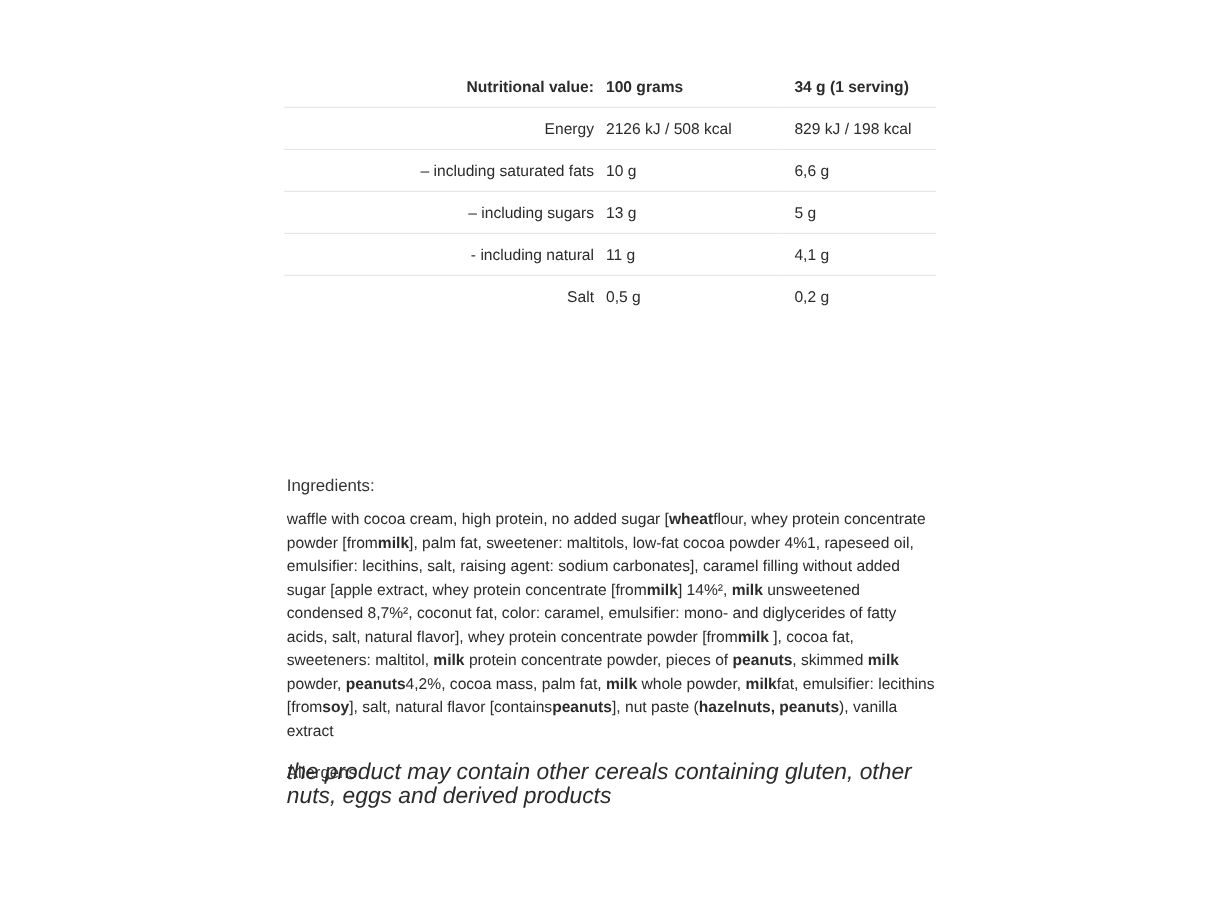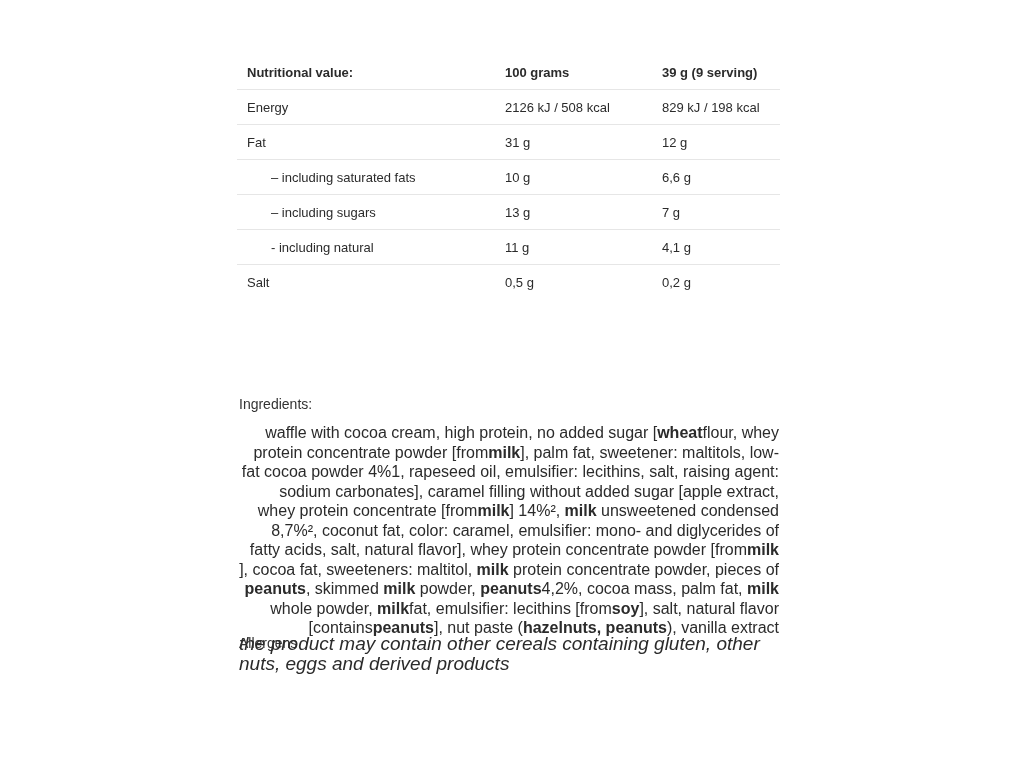--- a/index.html
+++ b/index.html
@@ -2,60 +2,55 @@
 <html><head>
 <meta charset="utf-8">
 <style>
   html, body { margin: 0; padding: 0; background: #ffffff; }
   body { width: 1024px; height: 768px; position: relative; overflow: hidden;
          font-family: "Liberation Sans", "DejaVu Sans", sans-serif; color: #2b2b2b; }
   .table { position: absolute; left: 237px; top: 56px; width: 543px; border-collapse: collapse; font-size: 13px; }
   .table td { height: 34px; padding: 0 0 0 10px; border-bottom: 1px solid #e6e6e6; vertical-align: middle; }
   .table tr:last-child td { border-bottom: none; }
   .table tr.head td { font-weight: bold; height: 33px; }
-  .table td.c1 { width: 224px; }
+  .table td.c1 { width: 224px; text-align: right; }
   .table td.c2 { width: 147px; }
   .table tr.sub td.c1 { padding-left: 34px; }
   .section { position: absolute; left: 239px; width: 540px; }
   .h { font-weight: normal; font-size: 14px; color: #333; }
   .ingredients-title { top: 396px; }
-  .ingredients-text { top: 423px; font-size: 16px; line-height: 19.5px; text-align: right; }
+  .ingredients-text { top: 423px; font-size: 13px; line-height: 19.5px; }
   .allergens-title { top: 635px; }
   .allergens-text { top: 634px; font-size: 19px; line-height: 20px; font-style: italic; }
   b { font-weight: bold; }
 </style>
 </head>
 <body>
 
 <table class="table">
   <tbody id="nt-body">
     <tr class="head">
       <td class="c1">Nutritional value:</td>
       <td class="c2">100 grams</td>
-      <td class="c3">39 g (9 serving)</td>
+      <td class="c3">34 g (1 serving)</td>
     </tr>
   <tr>
         <td class="c1">Energy</td>
         <td class="c2">2126 kJ / 508 kcal</td>
         <td class="c3">829 kJ / 198 kcal</td>
-      </tr>
-      <tr>
-        <td class="c1">Fat</td>
-        <td class="c2">31 g</td>
-        <td class="c3">12 g</td>
       </tr>
       <tr class="sub">
         <td class="c1">– including saturated fats</td>
         <td class="c2">10 g</td>
         <td class="c3">6,6 g</td>
       </tr>
       <tr class="sub">
         <td class="c1">– including sugars</td>
         <td class="c2">13 g</td>
-        <td class="c3">7 g</td>
+        <td class="c3">5 g</td>
       </tr>
       <tr class="sub">
         <td class="c1">- including natural</td>
         <td class="c2">11 g</td>
         <td class="c3">4,1 g</td>
       </tr>
       <tr>
         <td class="c1">Salt</td>
         <td class="c2">0,5 g</td>
         <td class="c3">0,2 g</td>

